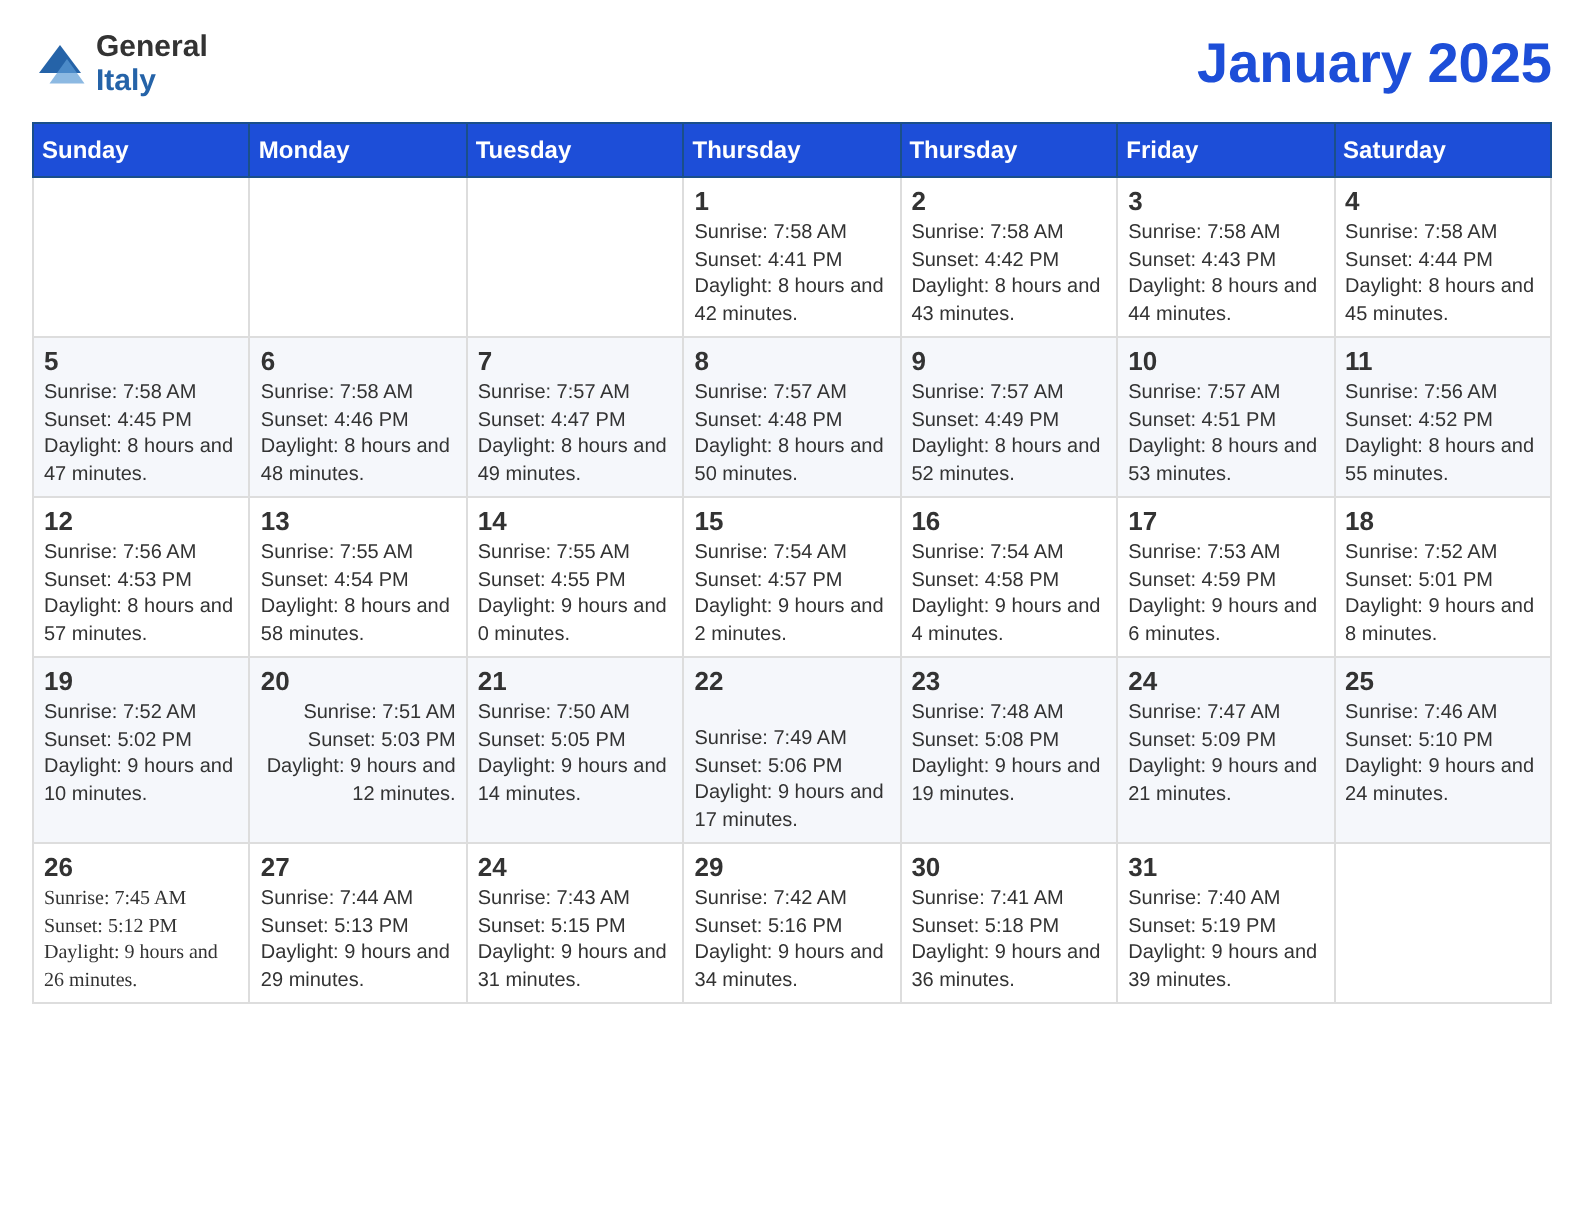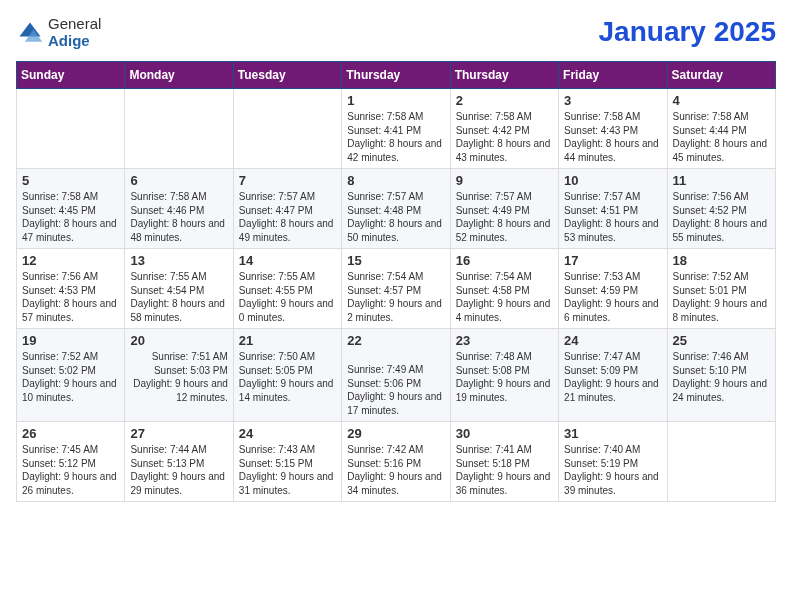--- a/index.html
+++ b/index.html
@@ -21,21 +21,21 @@
       align-items: center;
       gap: 4px;
     }
     .logo-text {
       display: flex;
       flex-direction: column;
       line-height: 1.1;
     }
     .logo-general {
       font-size: 15px;
-      font-weight: normal;
+      font-weight: bold;
       color: #333;
     }
     .logo-blue {
       font-size: 15px;
       font-weight: bold;
       color: #2563a8;
     }
     .logo-icon {
       width: 28px;
       height: 28px;
@@ -51,21 +51,21 @@
     .calendar-subtitle {
       font-size: 14px;
       color: #555;
     }
     .calendar {
       width: 100%;
       border-collapse: collapse;
       border: 1px solid #ccc;
     }
     .calendar th {
-      background: #701a75;
+      background: #1d4ed8;
       color: #fff;
       font-size: 12px;
       font-weight: bold;
       padding: 6px 4px;
       text-align: left;
       border: 1px solid #1a4f8a;
     }
     .calendar td {
       vertical-align: top;
       border: 1px solid #ddd;
@@ -98,21 +98,21 @@
 <body>
 
 <div class="header">
   <div class="logo">
     <svg class="logo-icon" viewBox="0 0 32 32" xmlns="http://www.w3.org/2000/svg">
       <polygon points="16,4 28,20 4,20" fill="#2563a8"></polygon>
       <polygon points="20,12 30,26 10,26" fill="#5b9bd5" opacity="0.7"></polygon>
     </svg>
     <div class="logo-text">
       <span class="logo-general">General</span>
-      <span class="logo-blue">Adige</span>
+      <span class="logo-blue">Italy</span>
     </div>
   </div>
   <div class="title-block">
     <div class="calendar-title">January 2025</div>
   </div>
 </div>
 
 <table class="calendar">
   <thead>
     <tr>
@@ -283,21 +283,21 @@
         <td>
           <span class="day-number">25</span>
           <div class="day-info" style="white-space: pre-line;">Sunrise: 7:46 AM
 Sunset: 5:10 PM
 Daylight: 9 hours and 24 minutes.</div>
         </td>
       </tr>
       <tr>
         <td>
           <span class="day-number">26</span>
-          <div class="day-info" style="white-space: pre-line;">Sunrise: 7:45 AM
+          <div class="day-info" style="white-space: pre-line; font-family: Liberation Serif, serif;">Sunrise: 7:45 AM
 Sunset: 5:12 PM
 Daylight: 9 hours and 26 minutes.</div>
         </td>
         <td>
           <span class="day-number">27</span>
           <div class="day-info" style="white-space: pre-line;">Sunrise: 7:44 AM
 Sunset: 5:13 PM
 Daylight: 9 hours and 29 minutes.</div>
         </td>
         <td>

